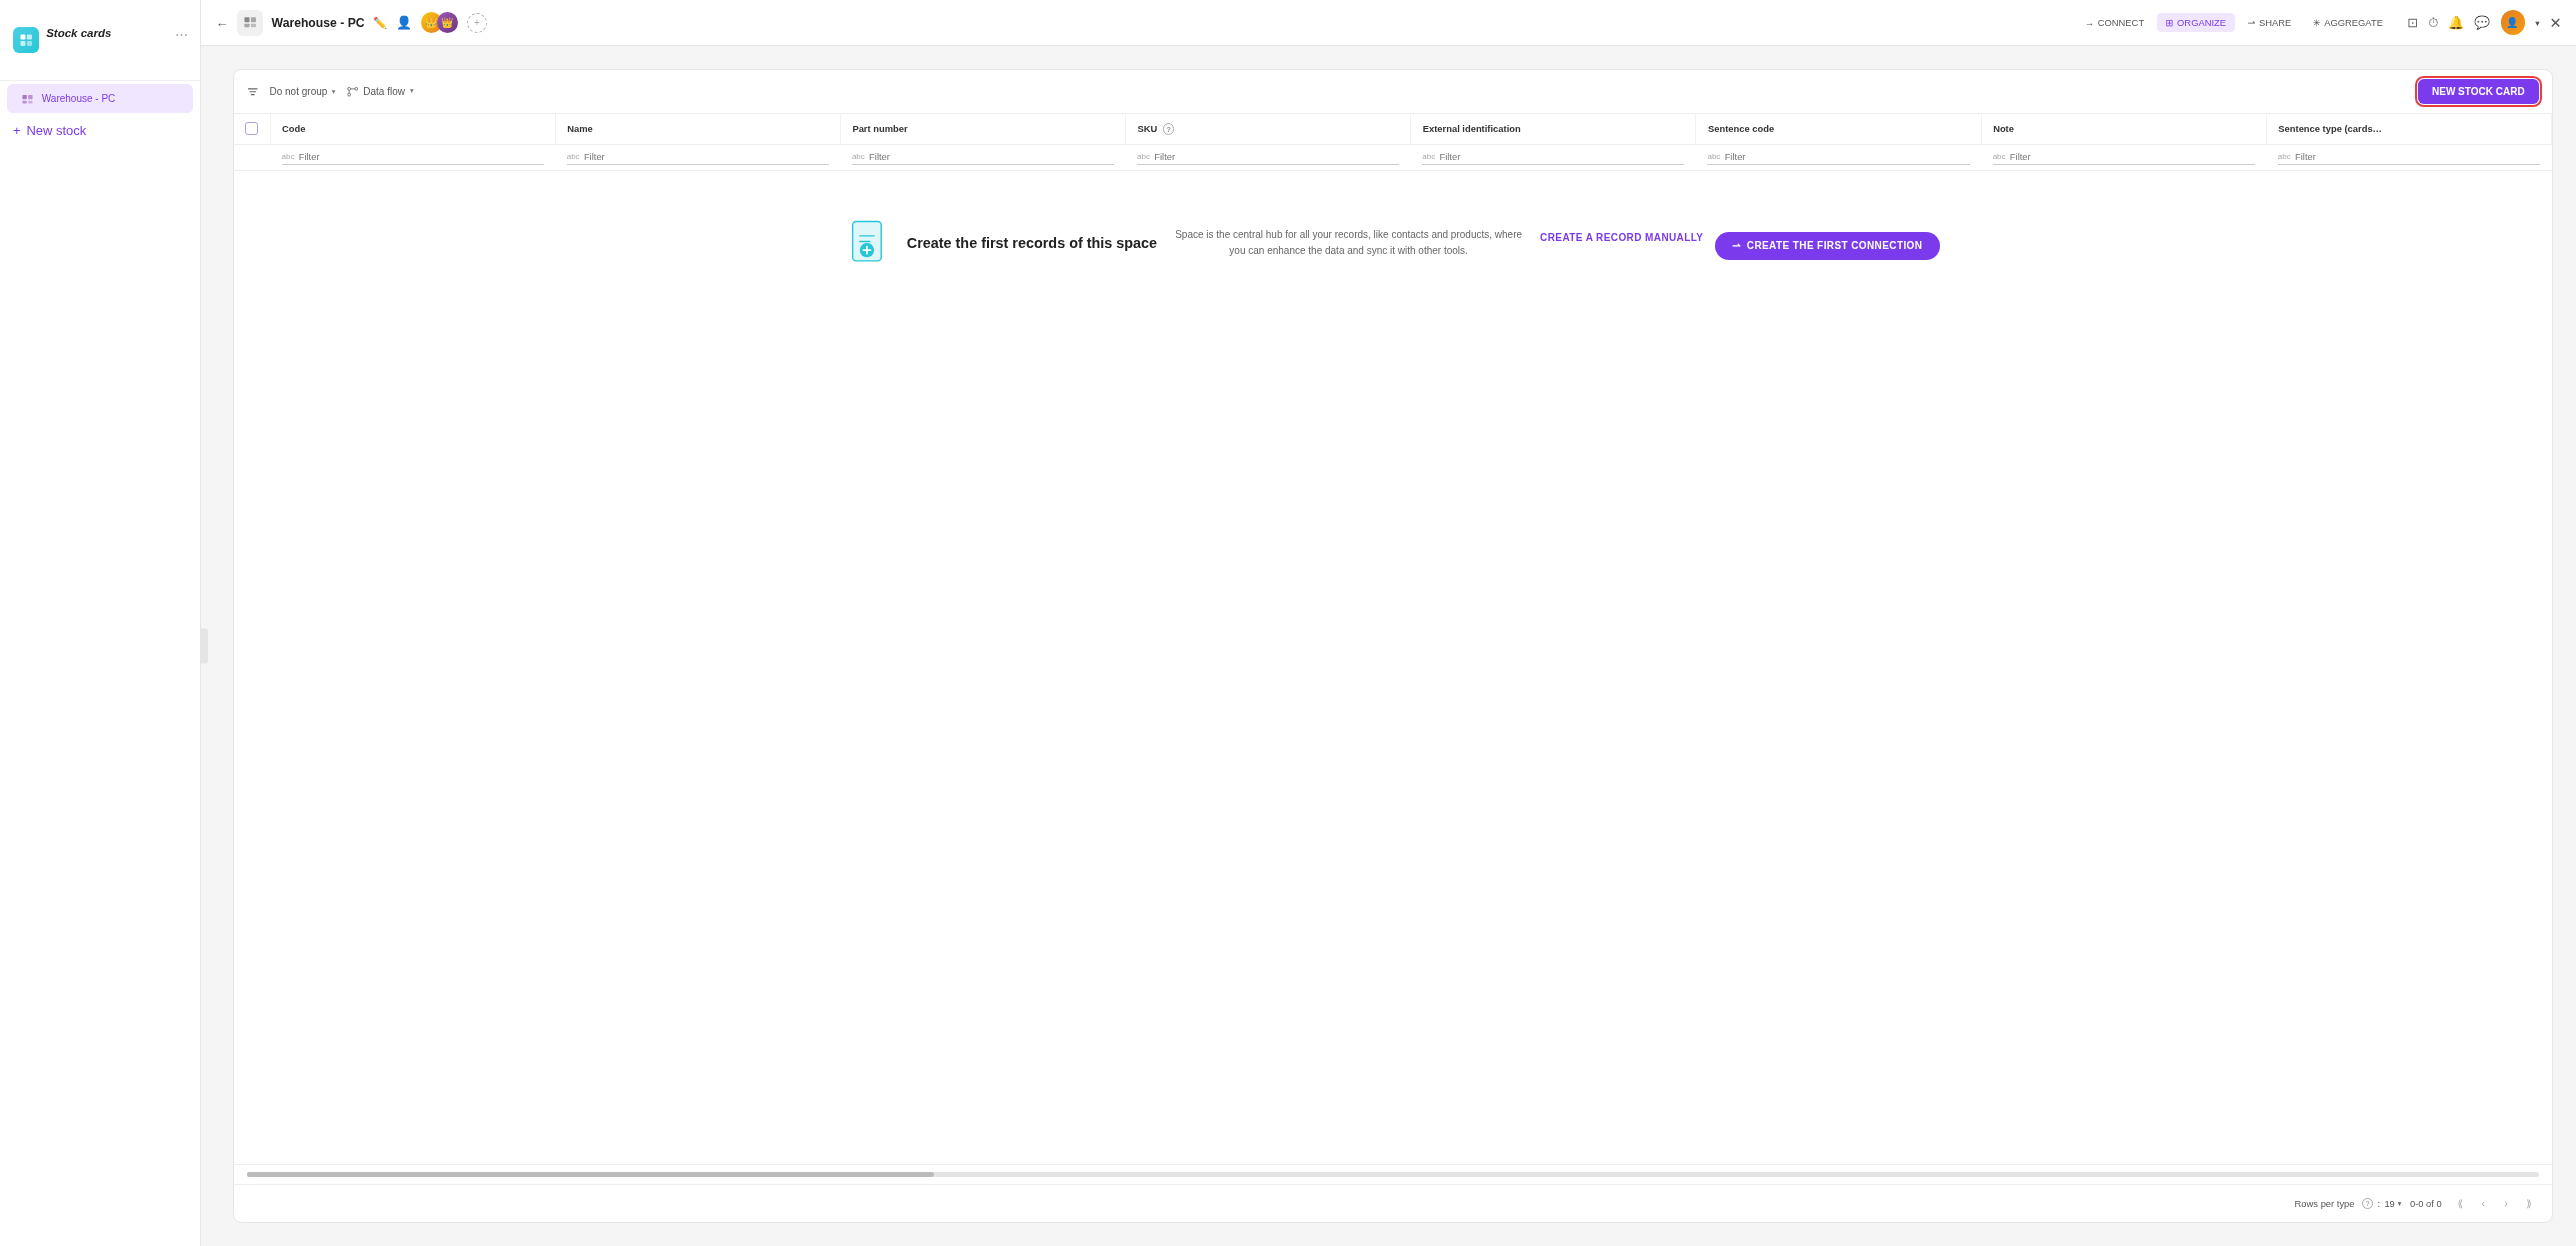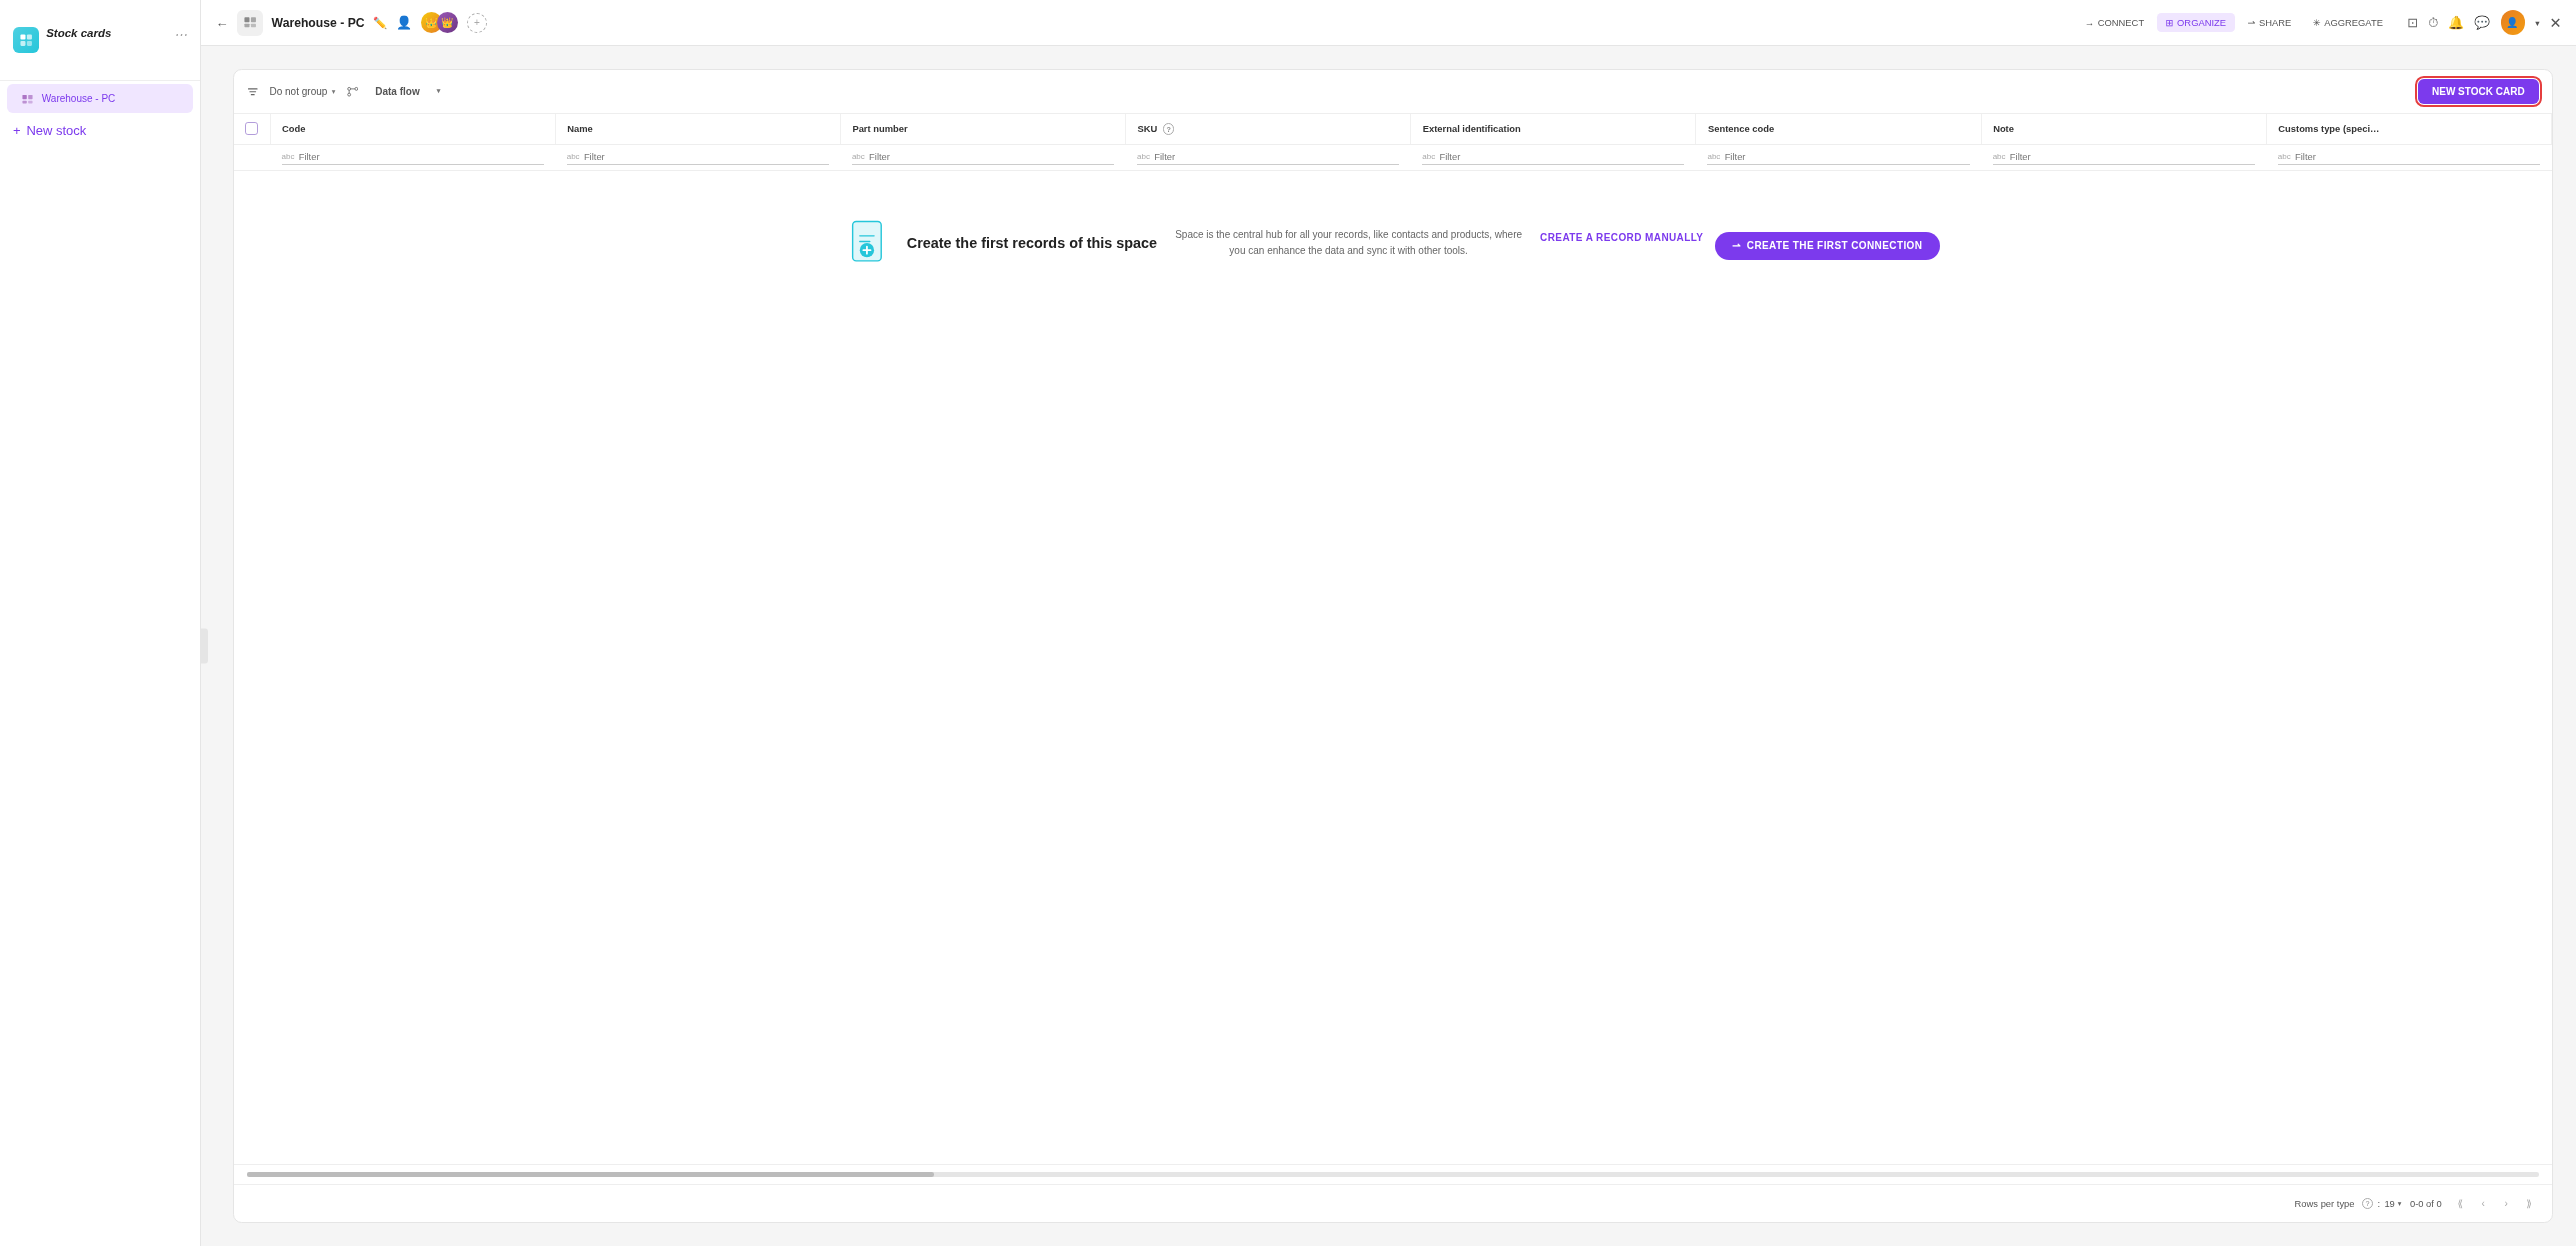--- a/index.html
+++ b/index.html
@@ -43,21 +43,21 @@
 
     
     .content { flex: 1; display: flex; flex-direction: column; overflow: hidden; background: #fff; margin: 11.5px; border-radius: 8.6px; border: 0.7px solid #e5e5e5; position: relative; }
 
     
     .toolbar { display: flex; align-items: center; padding: 8.6px 13px; border-bottom: 0.7px solid #eee; gap: 11.5px; flex-shrink: 0; }
     .toolbar-filter { display: flex; align-items: center; gap: 4.3px; color: #666; font-size: 10px; cursor: pointer; }
     .toolbar-filter svg { color: #666; }
     .toolbar-group { display: flex; align-items: center; gap: 4.3px; color: #555; font-size: 10px; cursor: pointer; }
     .toolbar-group-chevron { font-size: 7.2px; color: #777; }
-    .toolbar-dataflow { display: flex; align-items: flex-start; gap: 17px; color: #555; font-size: 10px; cursor: pointer; border: none; background: none; font-weight: bold; }
+    .toolbar-dataflow { display: flex; align-items: flex-start; gap: 5px; color: #555; font-size: 10px; cursor: pointer; border: none; background: none; }
     .toolbar-spacer { flex: 1; }
     .new-stock-btn { background: #7c3aed; color: white; border: none; border-radius: 5.8px; padding: 7.2px 14.4px; font-size: 10px; font-weight: 600; cursor: pointer; outline: 2.2px solid #e53e3e; outline-offset: 1.4px; }
 
     
     .table-wrapper { flex: 1; overflow: auto; position: relative; }
     .table { width: 100%; border-collapse: collapse; }
     .table th { padding: 8.6px 11.5px; text-align: left; font-size: 9.4px; font-weight: 600; color: #333; border-bottom: 0.7px solid #eee; background: #fff; white-space: nowrap; border-right: 0.7px solid #f0f0f0; }
     .table th:first-child { width: 35px; }
     .table-checkbox-header { display: flex; align-items: center; justify-content: center; }
     .checkbox-box { width: 13px; height: 13px; border: 1.4px solid #b39ddb; border-radius: 2.9px; display: inline-block; cursor: pointer; }
@@ -224,21 +224,21 @@
               </th>
               <th>Code</th>
               <th>Name</th>
               <th>Part number</th>
               <th>
                 SKU <span class="help-circle">?</span>
               </th>
               <th>External identification</th>
               <th>Sentence code</th>
               <th>Note</th>
-              <th>Customs type (speci…</th>
+              <th>Sentence type (cards…</th>
             </tr>
             <tr class="filter-row">
               <td></td>
               <td>
                 <div class="filter-input-wrap">
                   <span class="filter-input-icon">abc</span>
                   <input class="filter-input" placeholder="Filter" style="">
                 </div>
               </td>
               <td>

